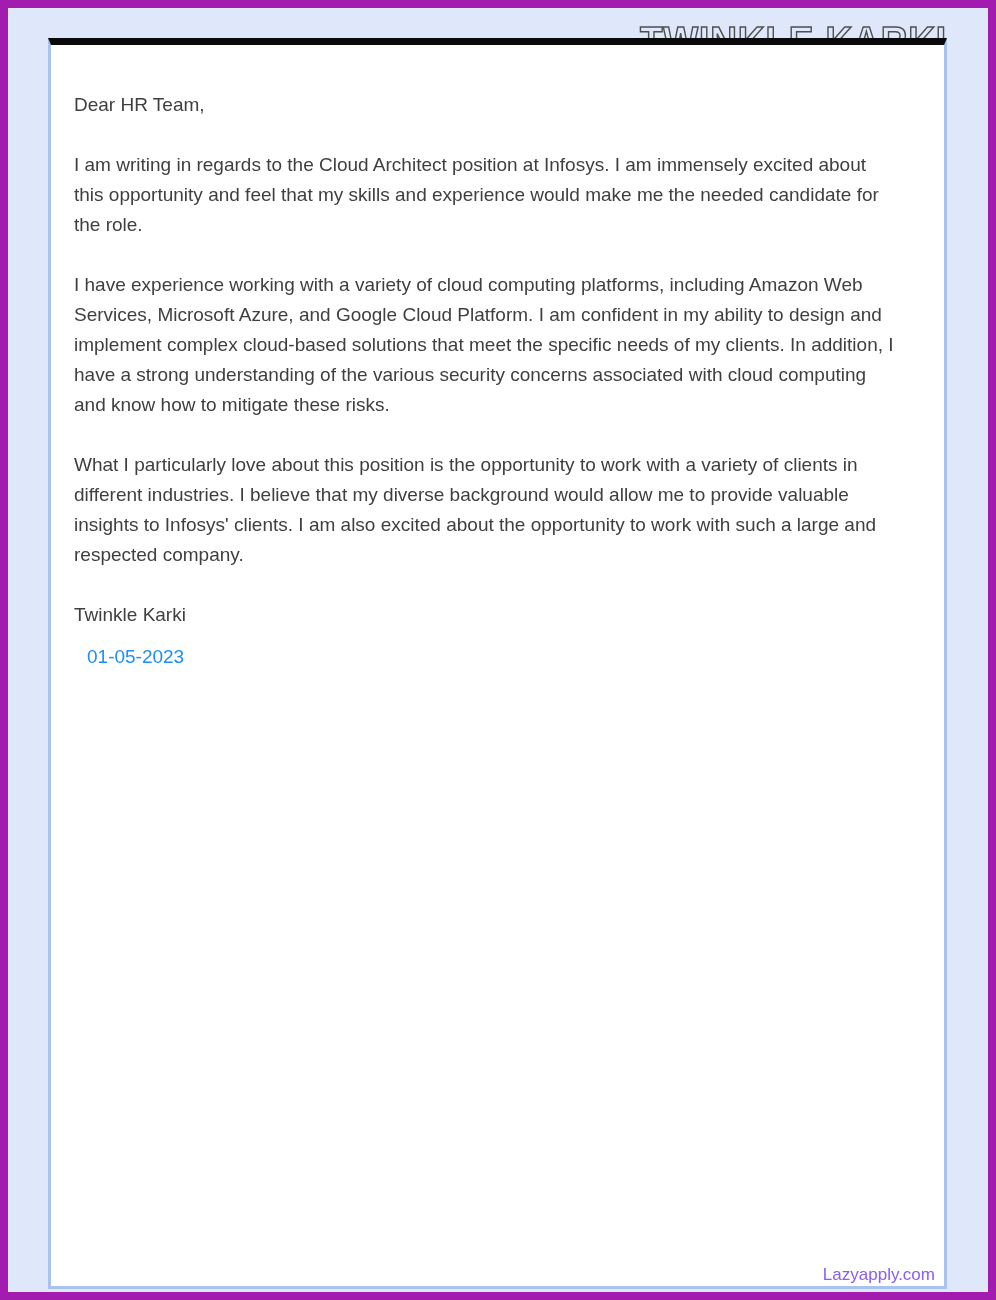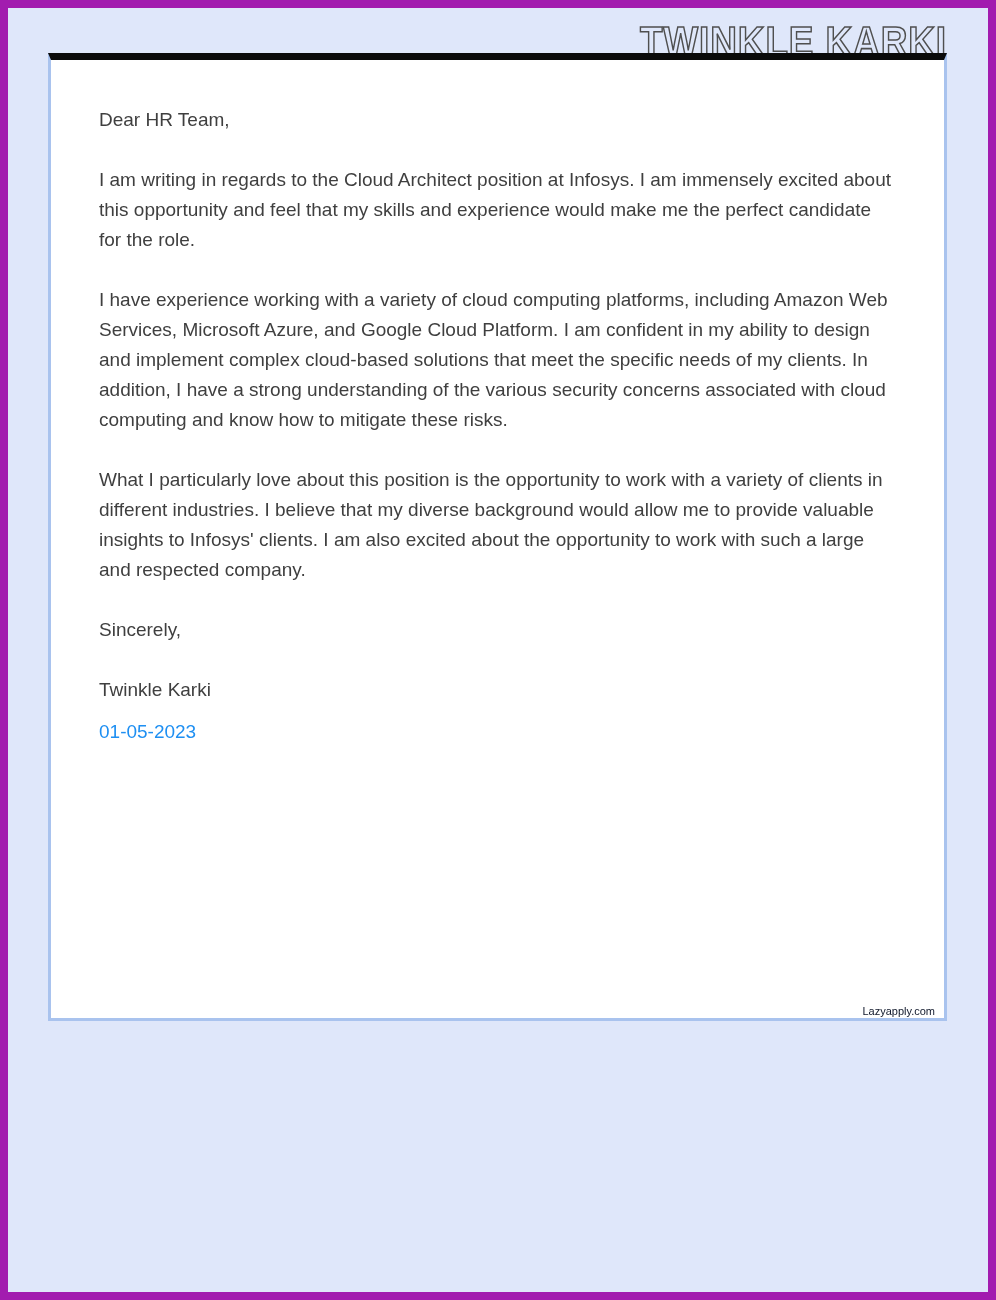--- a/index.html
+++ b/index.html
@@ -26,69 +26,69 @@
     color: transparent;
     -webkit-text-stroke: 1.6px #4f4f4f;
     text-stroke: 1.6px #4f4f4f;
     transform: scaleX(0.88);
     transform-origin: 100% 50%;
     white-space: nowrap;
   }
   .letter-panel {
     position: absolute;
     left: 40px;  
-    top: 45px;   
+    top: 30px;   
     width: 899px;
-    height: 968px;
+    height: 1251px;
     background: #ffffff;
     border: 3px solid #a9c3ee;
     border-top: 7px solid #0a0a0a;
-    padding: 45px 50px 0 48px;
+    padding: 45px 50px 0 23px;
     color: #3f3f3f;
   }
   .letter-panel p {
     font-size: 19px;
     line-height: 30px;
     margin: 0 0 30px 0;
     color: #3f3f3f;
   }
   .letter-panel p.signature-name {
     margin-bottom: 12px;
   }
   .letter-panel p.letter-date {
     color: #1e8ff2;
     cursor: pointer;
+    margin-left: 13px;
   }
   .branding-footer {
     position: absolute;
     right: 9px;
     bottom: 1px;
-    font-size: 11px;
-    color: #0f172a;
+    font-size: 17px;
+    color: #8b5cf6;
   }
 </style>
 </head>
 <body>
 
 <div class="outer-frame">
 
   <div class="header-name">TWINKLE KARKI</div>
 
   <div class="letter-panel">
 
     <p>Dear HR Team,</p>
 
-    <p>I am writing in regards to the Cloud Architect position at Infosys. I am immensely excited about this opportunity and feel that my skills and experience would make me the perfect candidate for the role.</p>
+    <p>I am writing in regards to the Cloud Architect position at Infosys. I am immensely excited about this opportunity and feel that my skills and experience would make me the needed candidate for the role.</p>
 
     <p>I have experience working with a variety of cloud computing platforms, including Amazon Web Services, Microsoft Azure, and Google Cloud Platform. I am confident in my ability to design and implement complex cloud-based solutions that meet the specific needs of my clients. In addition, I have a strong understanding of the various security concerns associated with cloud computing and know how to mitigate these risks.</p>
 
     <p>What I particularly love about this position is the opportunity to work with a variety of clients in different industries. I believe that my diverse background would allow me to provide valuable insights to Infosys' clients. I am also excited about the opportunity to work with such a large and respected company.</p>
 
 
-    <p>Sincerely,</p>
 
     <p class="signature-name">Twinkle Karki</p>
 
     <p class="letter-date">01-05-2023</p>
 
     <div class="branding-footer">Lazyapply.com</div>
 
   </div>
 
 </div>

